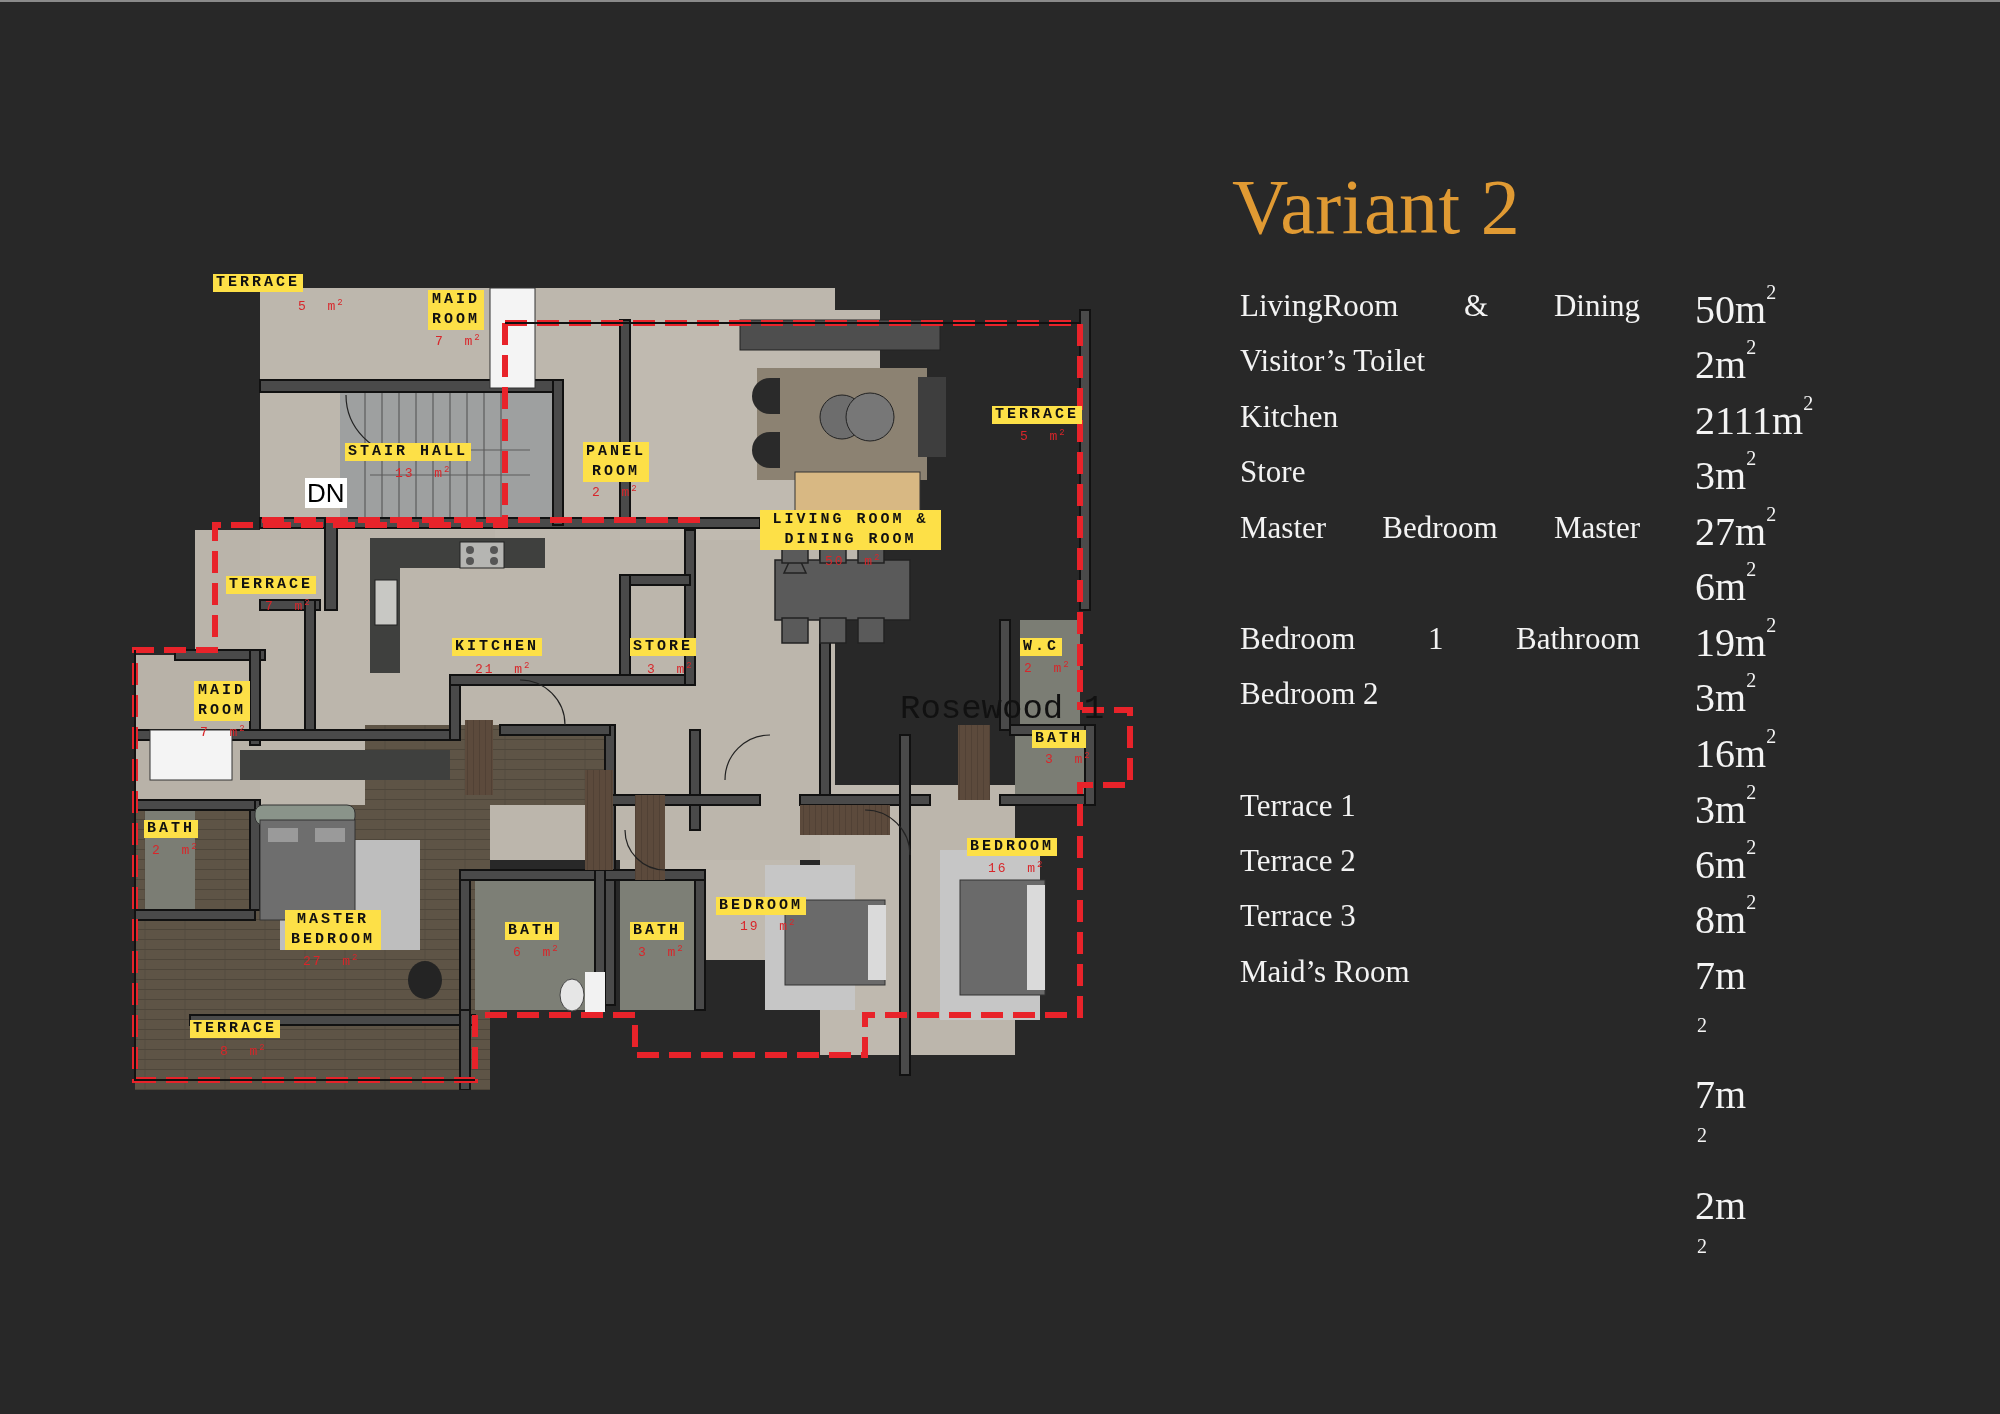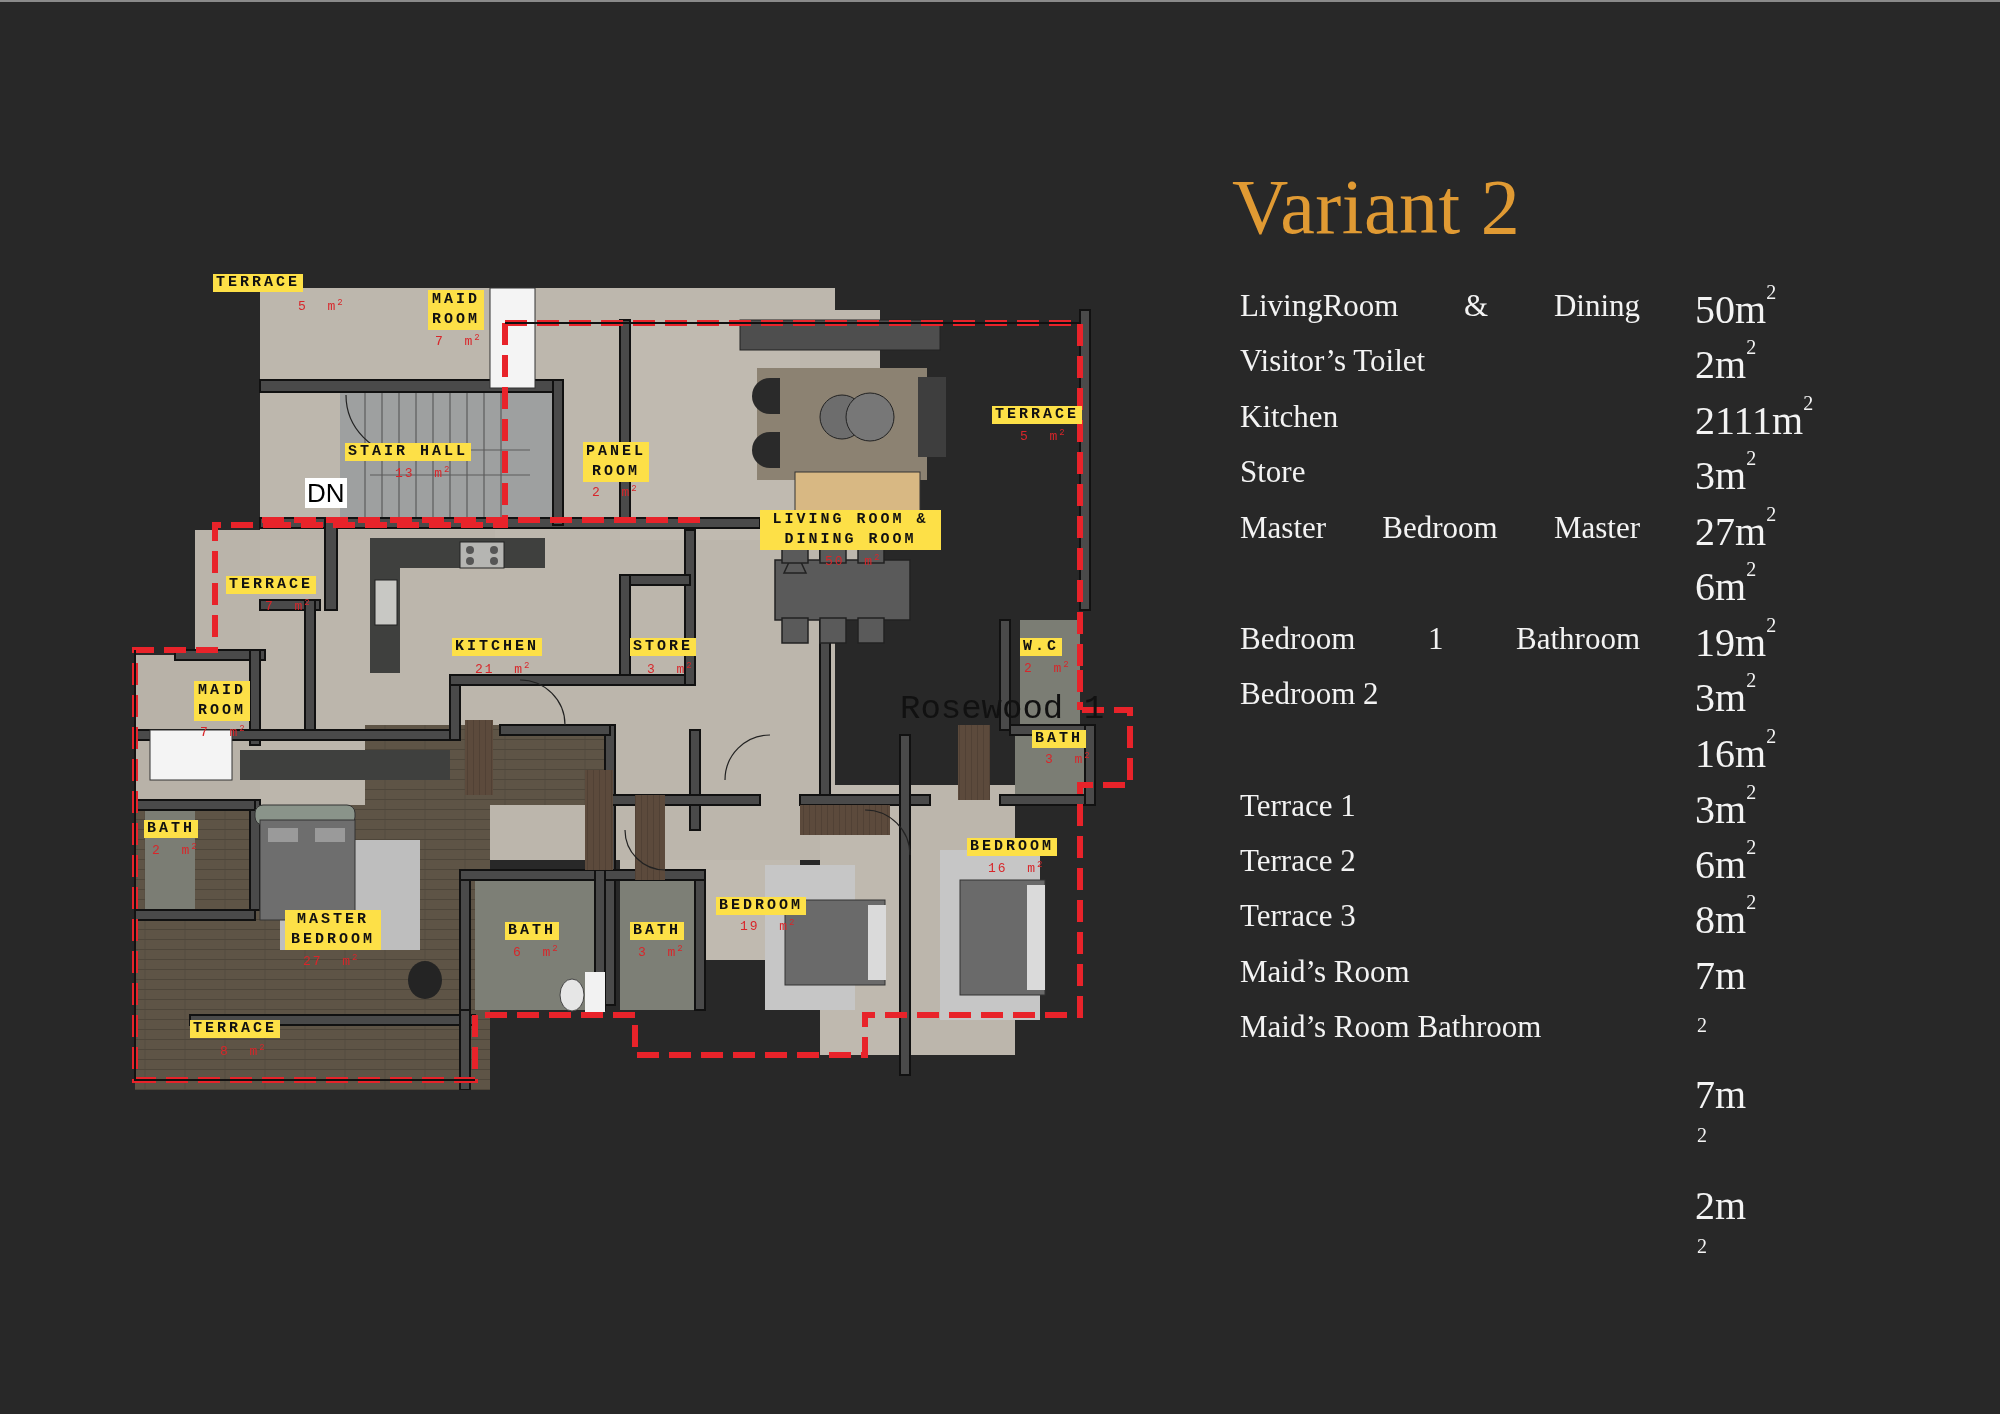--- a/index.html
+++ b/index.html
@@ -88,21 +88,20 @@
   </div>
   <div class="row" style="top:900px">
     <span class="name short">Terrace 3</span>
     <span class="val"><span>8m</span><sup>2</sup></span>
   </div>
   <div class="row" style="top:956px">
     <span class="name short">Maid’s Room</span>
     <span class="val">7m</span>
   </div>
   <div class="row" style="top:1011px">
-    <span class="name short">Maid’s Room Bathroom</span>
     <span class="val" style="font-size:20px; top:4px; left:457px">2</span>
   </div>
 </div>
 
 <div class="orphan" style="top:1075px">7m</div>
 <div class="orphan-sup" style="top:1125px">2</div>
 <div class="orphan" style="top:1186px">2m</div>
 <div class="orphan-sup" style="top:1236px">2</div>
 
 <div class="plan">

